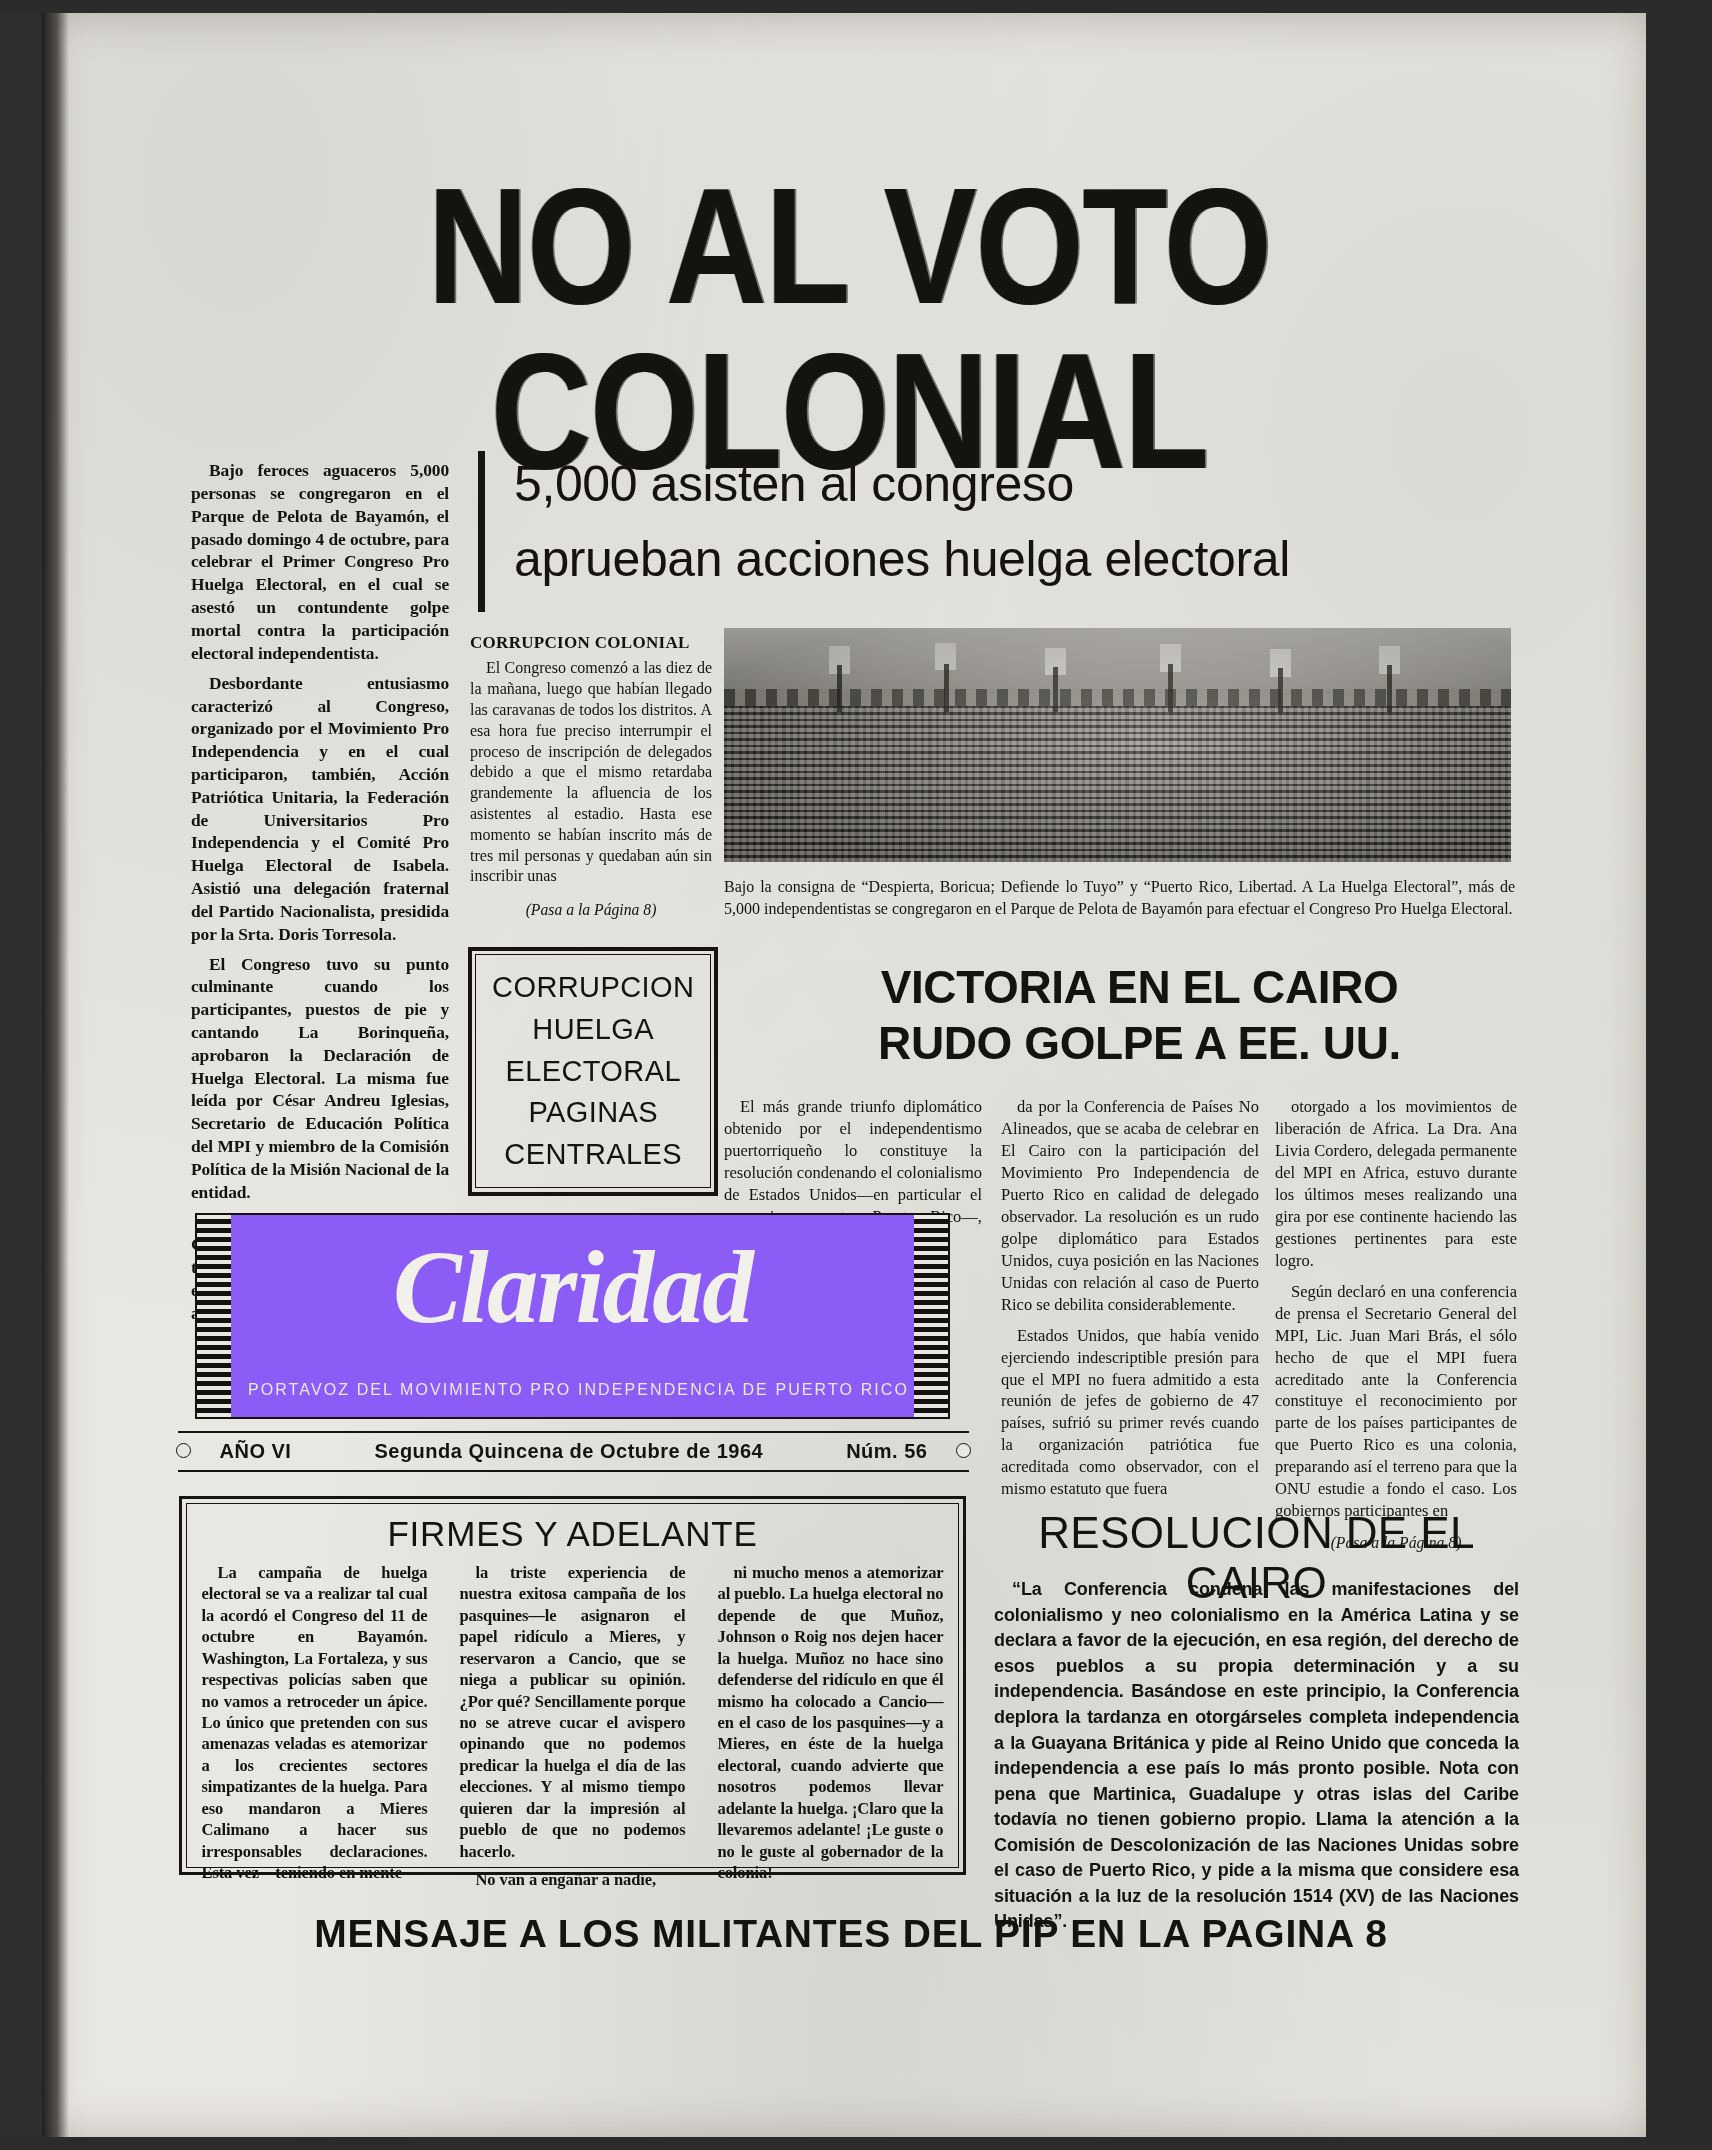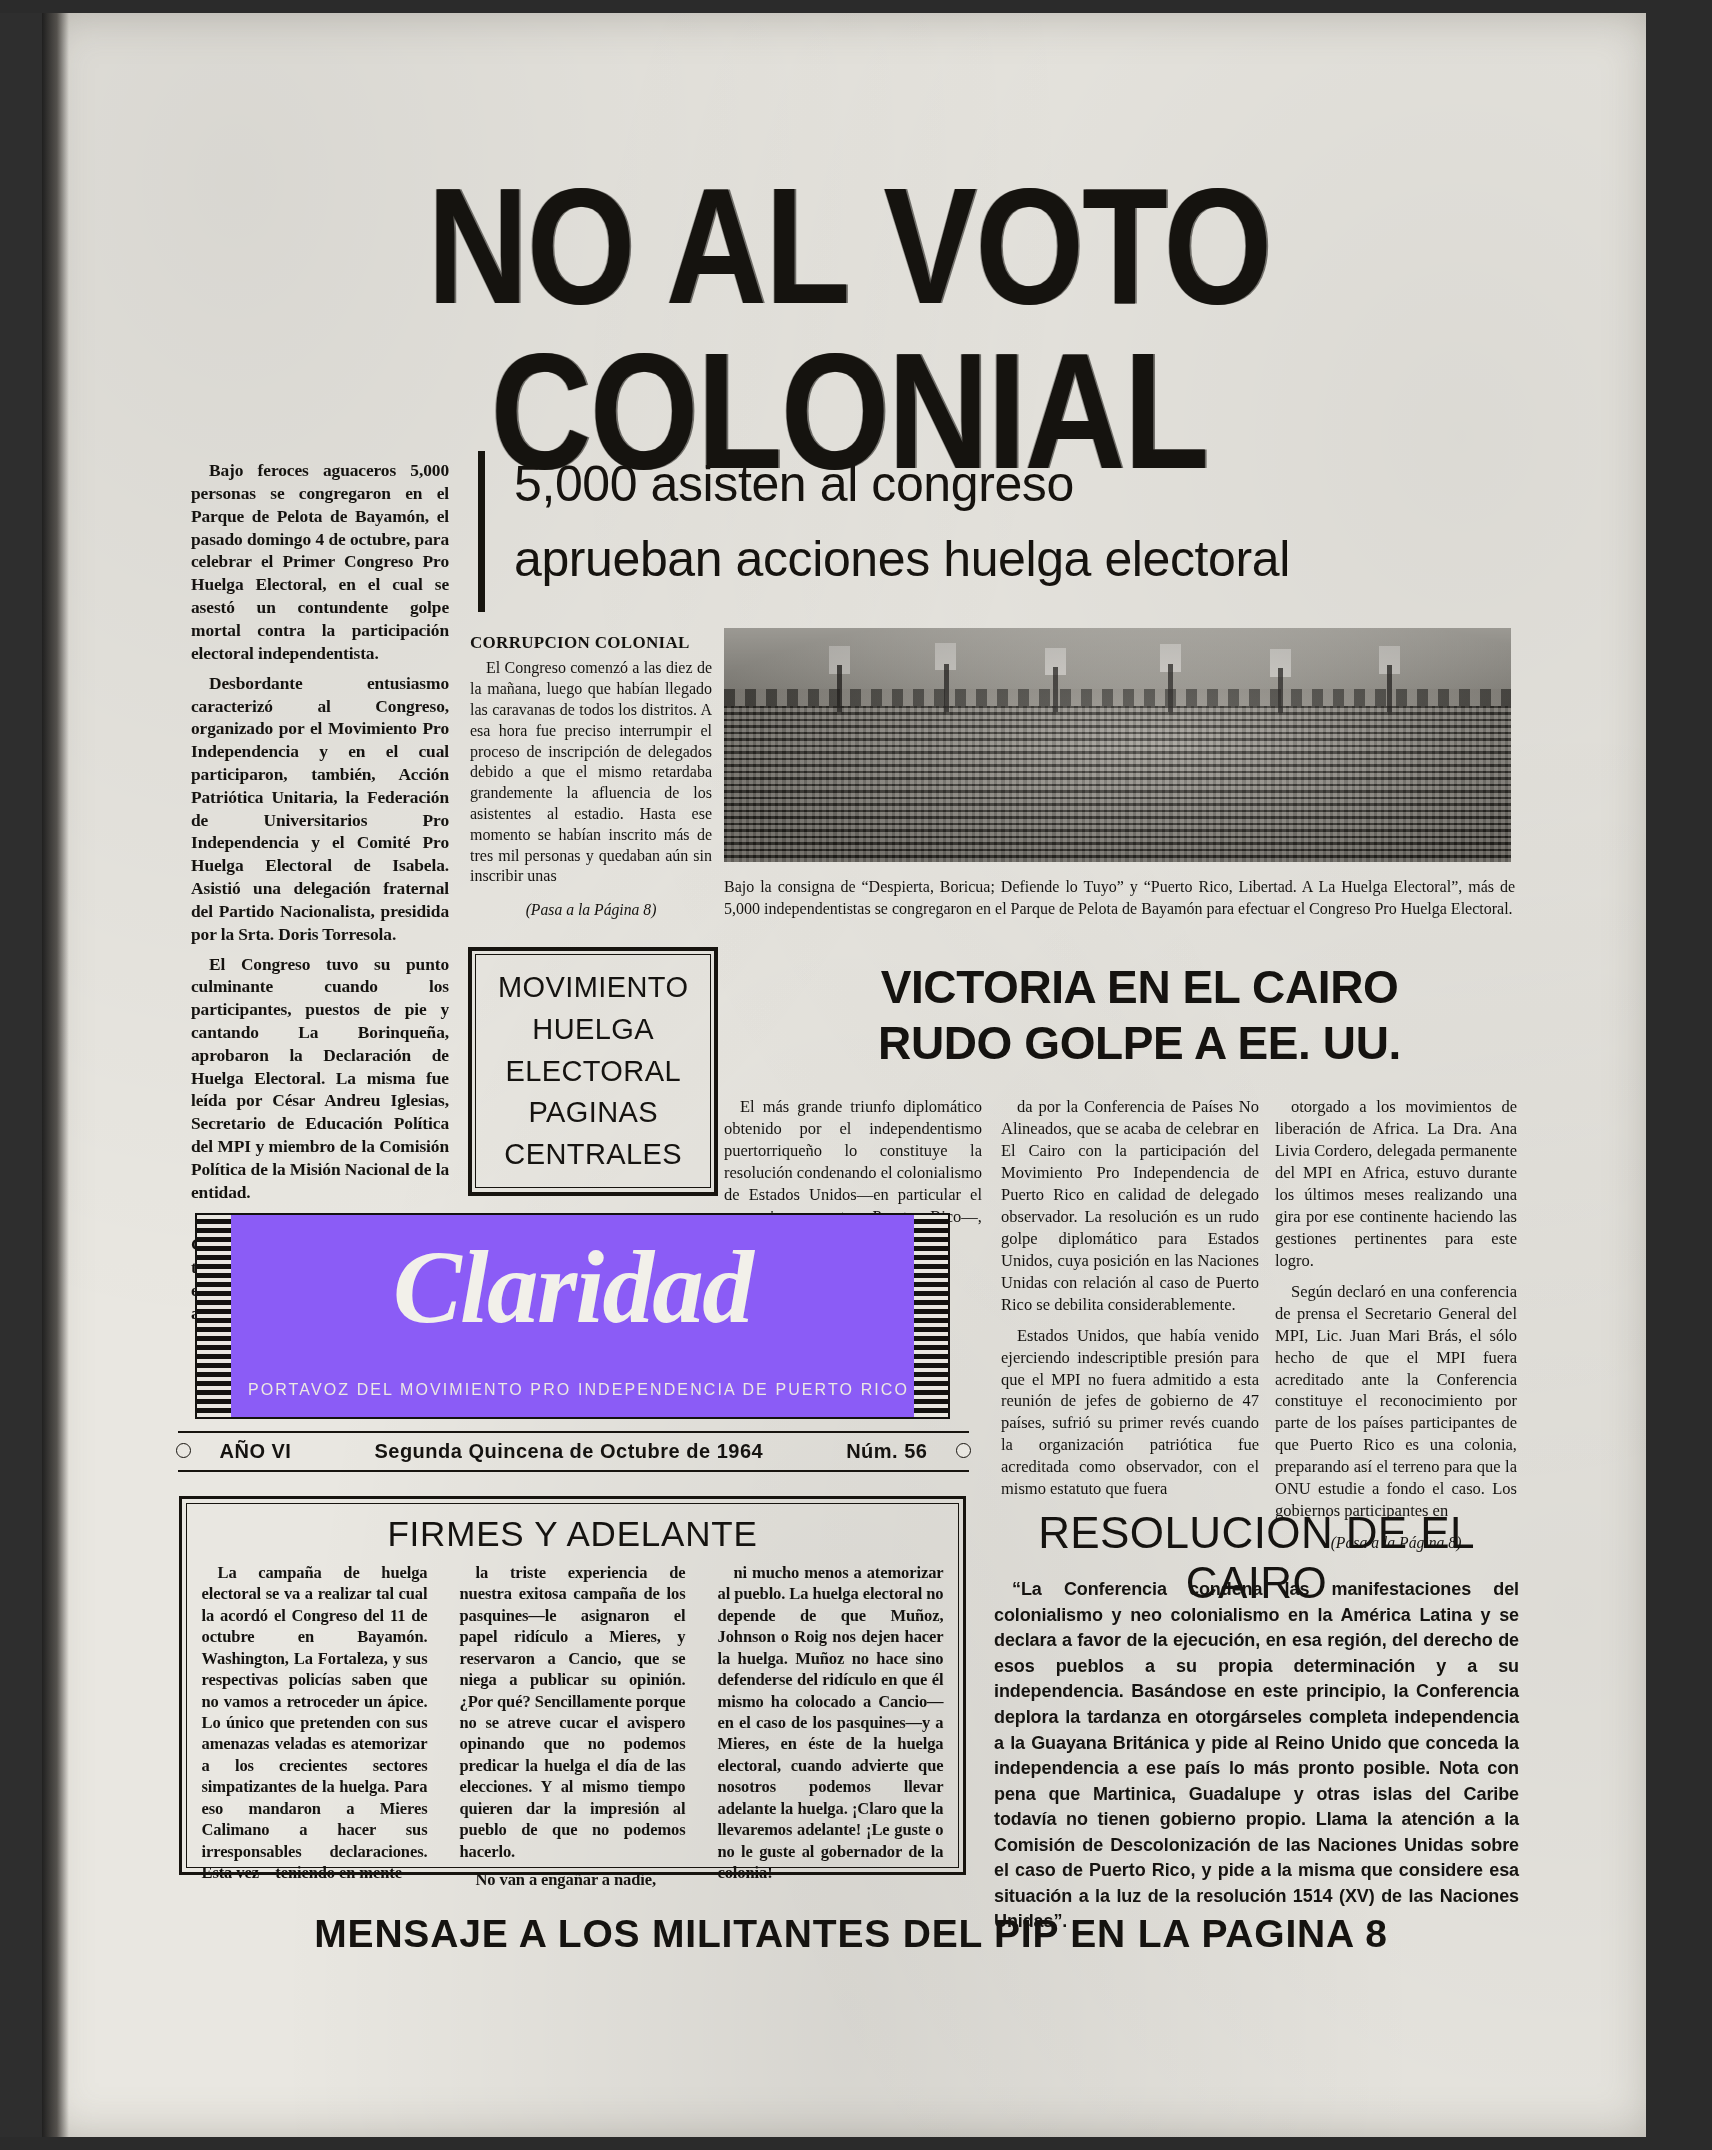--- a/index.html
+++ b/index.html
@@ -455,21 +455,21 @@
     <div class="post" style="left:444px; top:36px; height:48px;"></div>
     <div class="post" style="left:554px; top:40px; height:45px;"></div>
     <div class="post" style="left:663px; top:37px; height:47px;"></div>
     <div class="glow"></div>
   </div>
 
   <div id="photo-caption">Bajo la consigna de “Despierta, Boricua; Defiende lo Tuyo” y “Puerto Rico, Libertad. A La Huelga Electoral”, más de 5,000 independentistas se congregaron en el Parque de Pelota de Bayamón para efectuar el Congreso Pro Huelga Electoral.</div>
 
   <div id="decl-box">
     <div id="decl-inner">
-      <div>MOVIMIENTO</div>
+      <div>CORRUPCION</div>
       <div>HUELGA</div>
       <div>ELECTORAL</div>
       <div>PAGINAS</div>
       <div>CENTRALES</div>
     </div>
   </div>
 
   <div id="victoria">
     <div>VICTORIA EN EL CAIRO</div>
     <div>RUDO GOLPE A EE. UU.</div>

